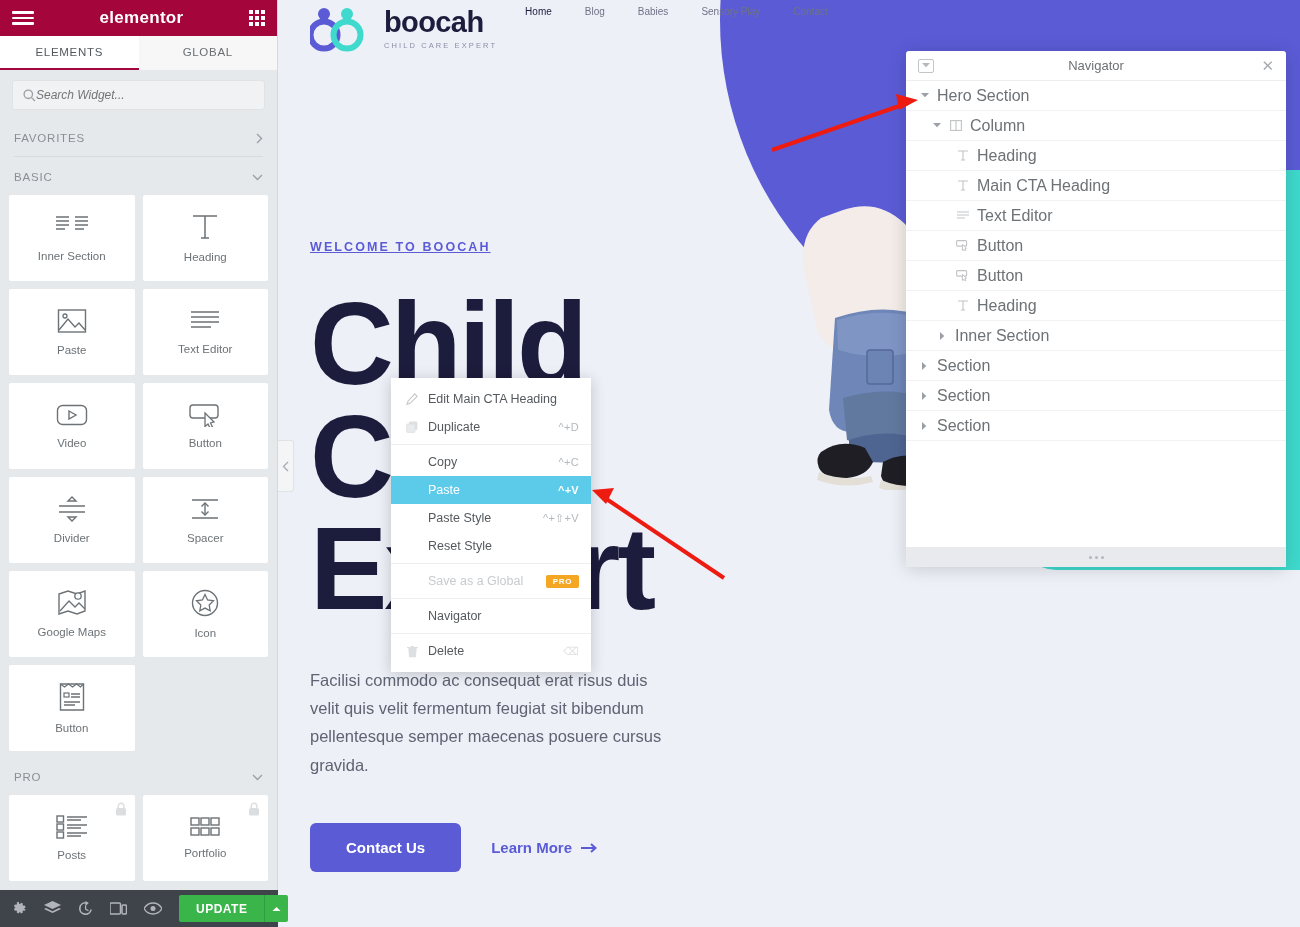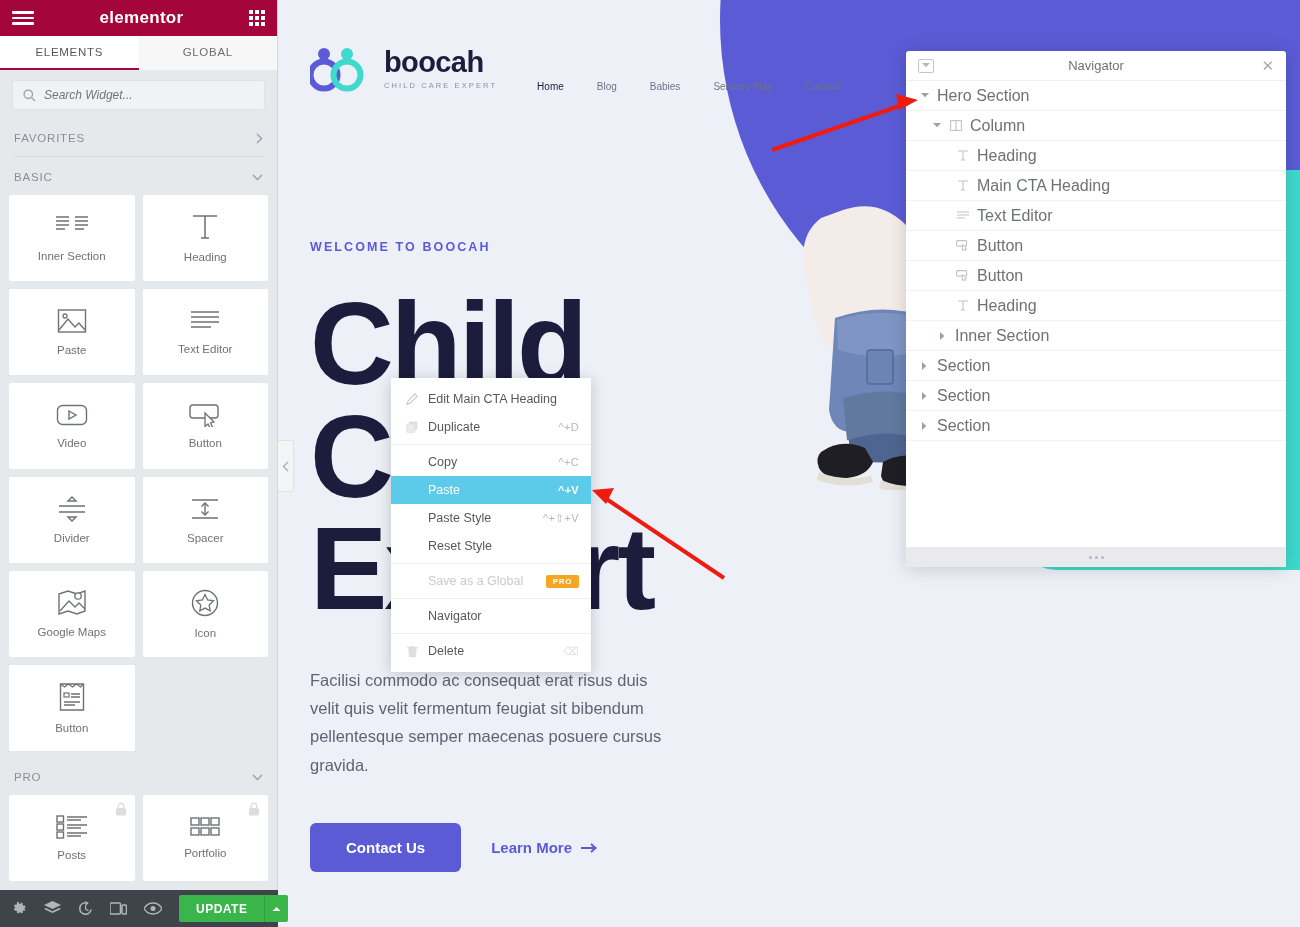--- a/index.html
+++ b/index.html
@@ -28,21 +28,21 @@
   .grid-icon i { background: #fff; display: block; width: 4px; height: 4px; }
 
   .tabs { display: flex; height: 34px; flex: 0 0 34px; background: #fff; }
   .tab { flex: 1; display: flex; align-items: center; justify-content: center;
     font-size: 11.5px; color: #6b6f72; letter-spacing: .7px; cursor: pointer;
     background: #f7f7f7; border-bottom: 2px solid transparent; }
   .tab.active { background: #fff; color: #54595f; border-bottom-color: #a4053a; }
 
   .search-wrap { padding: 10px 12px 8px; background: #e6e9ec; flex: 0 0 auto; }
   .search-box { height: 30px; background: #f1f2f3; border: 1px solid #e0e2e4; border-radius: 3px;
-    display: flex; align-items: center; padding: 0 10px; gap: 8px; }
+    display: flex; align-items: center; padding: 0 10px; }
   .search-box svg { flex: 0 0 auto; }
   .search-box input { border: 0; background: transparent; outline: none; width: 100%;
     font-size: 12px; color: #7a7f83; font-style: italic; font-family: "Liberation Sans", sans-serif; }
 
   .panel-scroll { flex: 1; overflow: hidden; position: relative; }
 
   .cat-head { display: flex; align-items: center; justify-content: space-between;
     padding: 14px 14px 12px; font-size: 11.5px; letter-spacing: .8px; color: #8a8f94; cursor: pointer; }
   .cat-sep { height: 1px; background: #d8dbde; margin: 0 14px; }
 
@@ -73,33 +73,33 @@
     background: #eef0f8; overflow: hidden; }
 
   
   .shape-purple { position: absolute; right: -120px; top: -330px; width: 700px; height: 700px;
     background: #5b5bd6; border-radius: 50%; }
   .shape-teal { position: absolute; right: -60px; top: 170px; width: 340px; height: 400px;
     background: #3fd9cd; border-radius: 36px 0 0 36px; }
   .kid { position: absolute; left: 505px; top: 200px; width: 190px; height: 290px; }
 
   
-  .site-header { position: absolute; left: 0; top: 0; width: 100%; height: 92px;
-    display: flex; align-items: flex-end; padding: 0 0 0 32px; gap: 40px; }
+  .site-header { position: absolute; left: 0; top: 6px; width: 100%; height: 92px;
+    display: flex; align-items: flex-start; padding: 0 0 0 32px; gap: 28px; }
   .logo { display: flex; align-items: center; gap: 12px; }
   .logo-text { display: flex; flex-direction: column; }
   .logo-name { font-size: 29px; font-weight: bold; color: #1c1c3c; letter-spacing: -.6px; line-height: 1; }
   .logo-sub { font-size: 7.5px; letter-spacing: 2.1px; color: #8a8fa5; margin-top: 4px; }
   .nav { display: flex; align-items: center; gap: 33px; }
   .nav a { font-size: 10px; color: #6e7387; text-decoration: none; cursor: pointer; }
   .nav a.active { color: #1c1c3c; font-weight: 500; }
 
   
   .hero { position: absolute; left: 32px; top: 240px; width: 430px; }
-  .eyebrow { font-size: 12.5px; letter-spacing: 2.1px; color: #5b5bd6; font-weight: bold; }
+  .eyebrow { font-size: 12.5px; letter-spacing: 2.1px; color: #5b5bd6; font-weight: bold; text-decoration: underline; }
   .hero-title { font-size: 116px; line-height: .97; color: #1c1c3c; font-weight: bold;
     letter-spacing: -3px; margin-top: 34px; }
   .hero-body { font-size: 16.5px; line-height: 1.72; color: #5f6472; margin-top: 40px; width: 370px; }
   .hero-cta { display: flex; align-items: center; gap: 30px; margin-top: 44px; }
   .btn-primary { background: #5b5bd6; color: #fff; font-size: 15px; font-weight: bold;
     padding: 16px 36px; border-radius: 6px; cursor: pointer; }
   .btn-link { color: #5b5bd6; font-size: 15px; font-weight: bold; display: flex; align-items: center;
     gap: 9px; cursor: pointer; }
 
   

